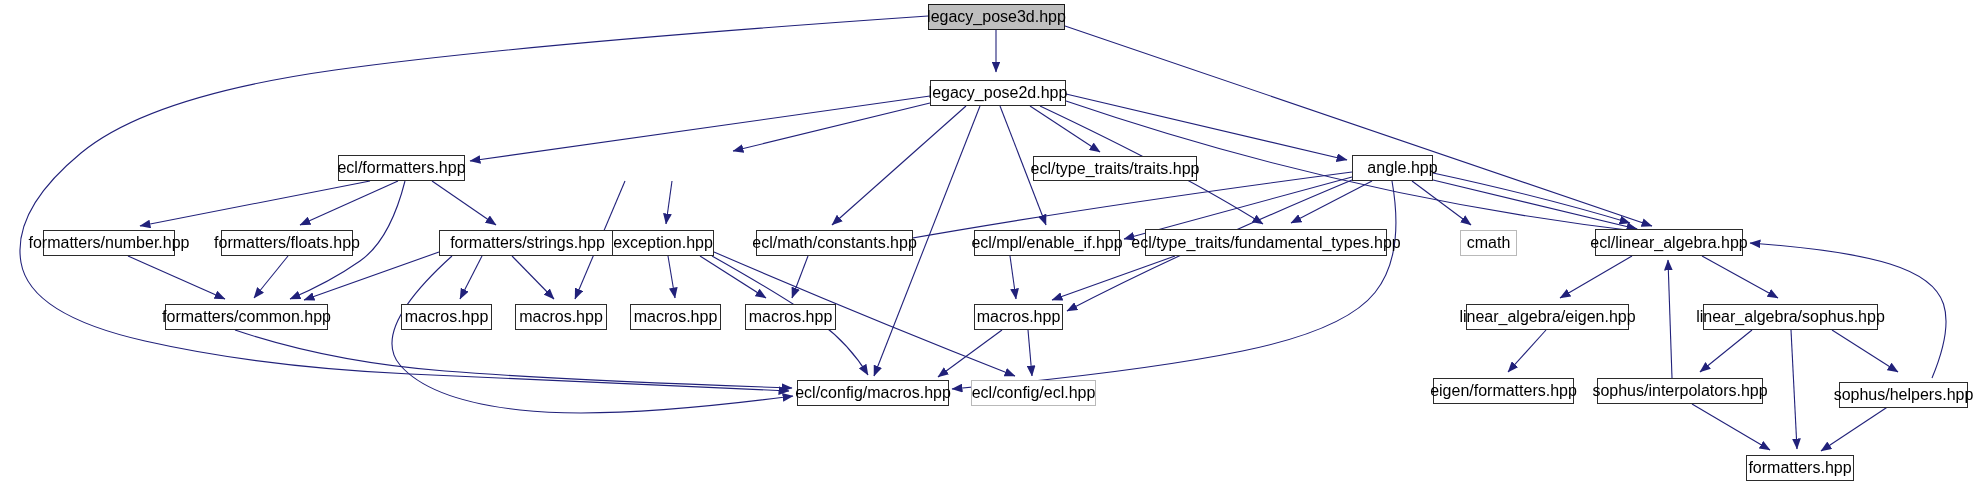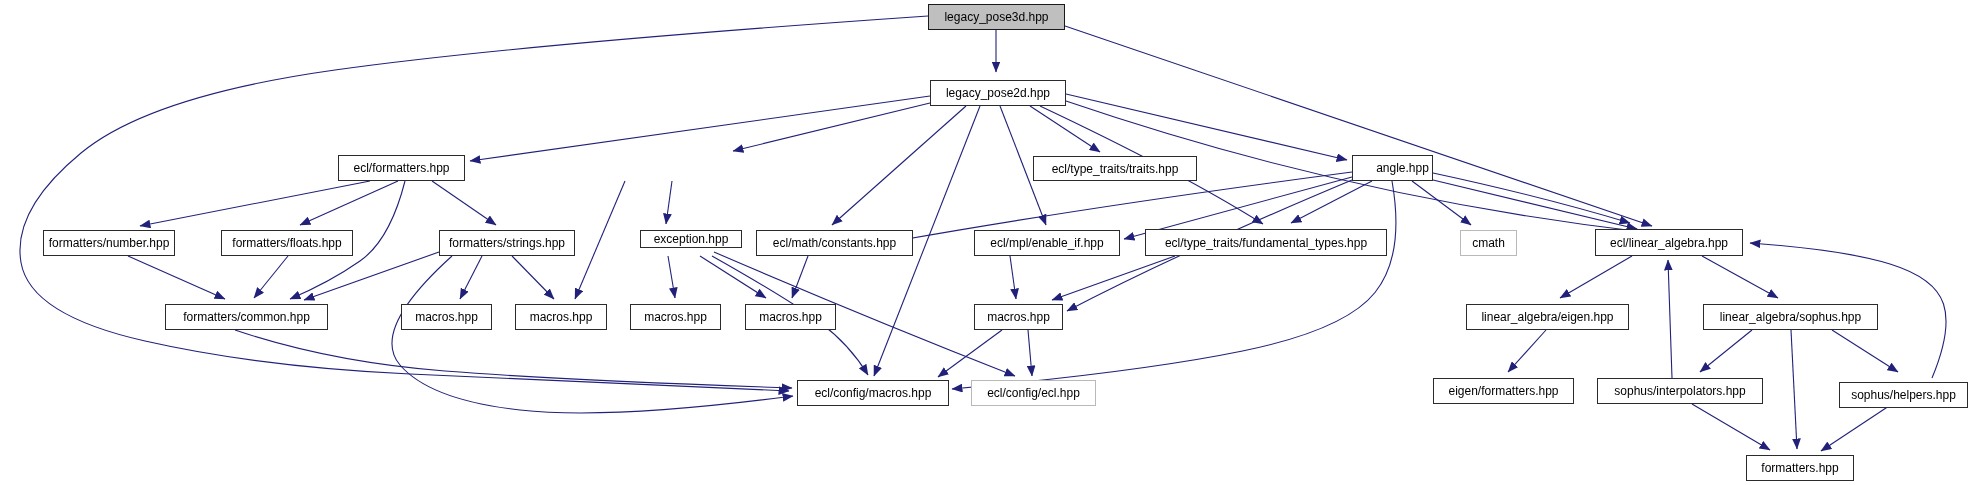--- a/index.html
+++ b/index.html
@@ -1,20 +1,20 @@
 <!DOCTYPE html>
 <html><head>
 <meta charset="utf-8">
 <style>
   html,body{margin:0;padding:0;background:#ffffff;}
   #canvas{position:relative;width:1977px;height:485px;background:#ffffff;overflow:hidden;
           font-family:"Liberation Sans","DejaVu Sans",sans-serif;}
   #edges{position:absolute;left:0;top:0;z-index:1;}
   .node{position:absolute;z-index:2;box-sizing:border-box;background:#ffffff;
-        border:1px solid #2b2b2b;color:#000;font-size:12px;text-align:center;
+        border:1px solid #2b2b2b;color:#000;font-size:16px;text-align:center;
         white-space:nowrap;display:flex;align-items:center;justify-content:center;
         padding:0 4px;cursor:pointer;}
   .node.root{background:#bfbfbf;border:1.5px solid #1a1a1a;}
   .node.external{border:1px solid #b9b9b9;}
 </style>
 </head>
 <body>
 
 <div id="canvas">
   <svg id="edges" width="1977" height="485">
@@ -79,22 +79,22 @@
       </g>
   </svg>
 
 <div class="node root" style="left: 928px; top: 4px; width: 137px; height: 26px;">legacy_pose3d.hpp</div>
     <div class="node" style="left: 930px; top: 80px; width: 136px; height: 26px;">legacy_pose2d.hpp</div>
     <div class="node" style="left: 338px; top: 155px; width: 127px; height: 26px;">ecl/formatters.hpp</div>
     <div class="node" style="left: 1033px; top: 156px; width: 164px; height: 25px;">ecl/type_traits/traits.hpp</div>
     <div class="node" style="left: 1352px; top: 155px; width: 81px; height: 26px; padding-left: 24px;">angle.hpp</div>
     <div class="node" style="left: 43px; top: 230px; width: 132px; height: 26px;">formatters/number.hpp</div>
     <div class="node" style="left: 221px; top: 230px; width: 132px; height: 26px;">formatters/floats.hpp</div>
-    <div class="node" style="left: 439px; top: 230px; width: 136px; height: 26px;">formatters/strings.hpp</div>
-    <div class="node" style="left: 612px; top: 230px; width: 102px; height: 18px; margin-left: 28px;">exception.hpp</div>
+    <div class="node" style="left: 439px; top: 230px; width: 177px; height: 26px;">formatters/strings.hpp</div>
+    <div class="node" style="left: 612px; top: 230px; width: 102px; height: 26px;">exception.hpp</div>
     <div class="node" style="left: 756px; top: 230px; width: 157px; height: 26px;">ecl/math/constants.hpp</div>
     <div class="node" style="left: 974px; top: 230px; width: 146px; height: 26px;">ecl/mpl/enable_if.hpp</div>
     <div class="node" style="left: 1145px; top: 229px; width: 242px; height: 27px;">ecl/type_traits/fundamental_types.hpp</div>
     <div class="node external" style="left: 1460px; top: 230px; width: 57px; height: 26px;">cmath</div>
     <div class="node" style="left: 1595px; top: 229px; width: 148px; height: 27px;">ecl/linear_algebra.hpp</div>
     <div class="node" style="left: 165px; top: 304px; width: 163px; height: 26px;">formatters/common.hpp</div>
     <div class="node" style="left: 401px; top: 304px; width: 91px; height: 26px;">macros.hpp</div>
     <div class="node" style="left: 515px; top: 304px; width: 92px; height: 26px;">macros.hpp</div>
     <div class="node" style="left: 630px; top: 304px; width: 91px; height: 26px;">macros.hpp</div>
     <div class="node" style="left: 745px; top: 304px; width: 91px; height: 26px;">macros.hpp</div>

